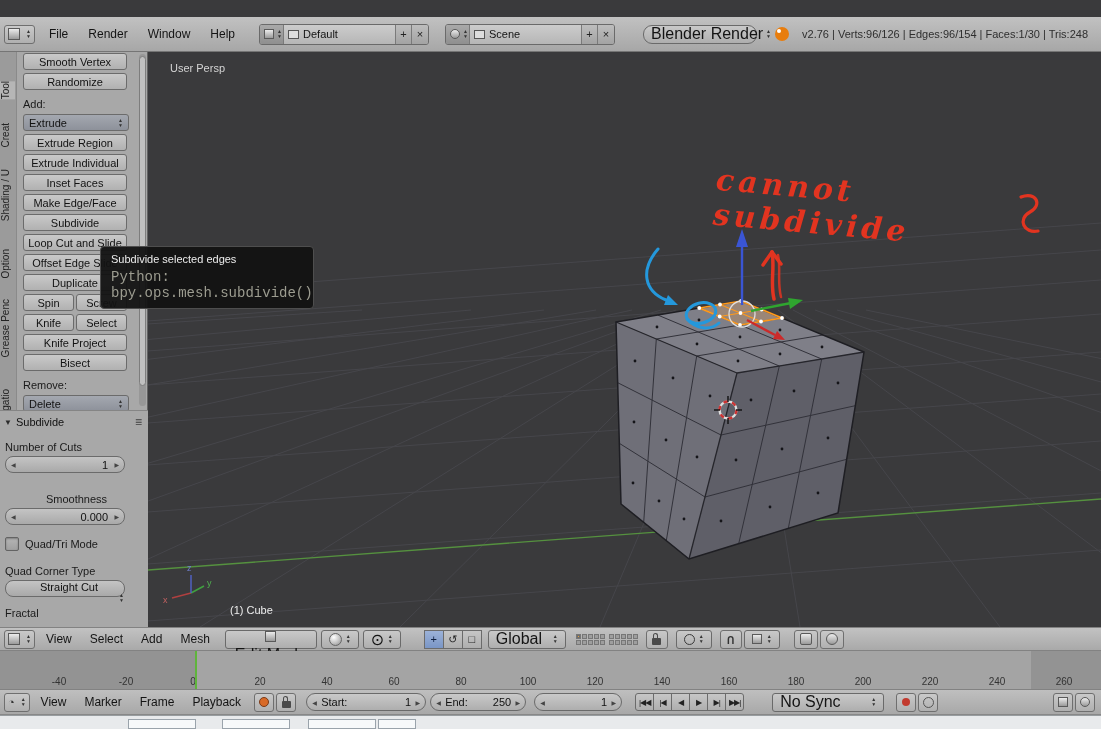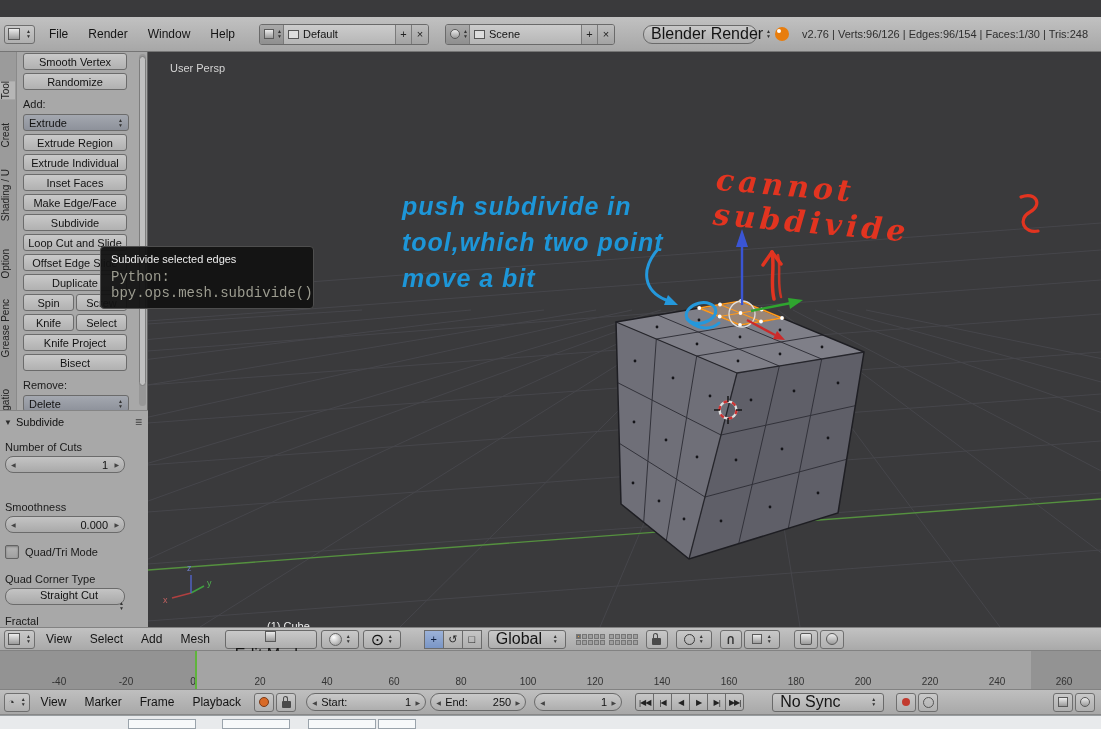--- a/index.html
+++ b/index.html
@@ -319,26 +319,21 @@
     <g stroke="#e23420" fill="none" stroke-linecap="round">
       <path d="M 774,299 C 770,283 775,267 772,252" stroke-width="3.5"></path>
       <path d="M 772,252 L 763,265" stroke-width="3.5"></path>
       <path d="M 772,252 L 781,264" stroke-width="3.5"></path>
       <path d="M 781,297 C 777,281 781,268 778,255" stroke-width="2.5" opacity="0.85"></path>
       <path d="M 1021,197 C 1036,191 1043,205 1030,212 C 1017,219 1024,234 1038,231" stroke-width="3.2"></path>
     </g>
   </svg>
 
   <div class="overlay vp-label" style="left:170px;top:62px;">User Persp</div>
-  <div class="overlay vp-label" style="left:230px;top:620px;color:#ececec;margin-left:37px;">(1) Cube</div>
-  <div class="overlay anno-blue" style="left:402px;top:188px;">
-    <div>push subdivide in</div>
-    <div>tool,which two point</div>
-    <div>move a bit</div>
-  </div>
+  <div class="overlay vp-label" style="left:230px;top:604px;color:#ececec;">(1) Cube</div>
   <div class="overlay anno-red" style="left:714px;top:176px;width:330px;">cannot subdivide</div>
 
   <div class="toolshelf">
     <div class="tabstrip">
       <div class="vtab active" style="top:30px;">Tool</div>
       <div class="vtab" style="top:72px;">Creat</div>
       <div class="vtab" style="top:118px;">Shading / U</div>
       <div class="vtab" style="top:198px;">Option</div>
       <div class="vtab" style="top:248px;">Grease Penc</div>
       <div class="vtab" style="top:338px;">Navigatio</div>
@@ -382,21 +377,21 @@
     <div class="op-panel">
       <div class="op-head">
         <span class="tri">▼</span>
         <span>Subdivide</span>
         <span class="hamb">≡</span>
       </div>
       <div class="flabel">Number of Cuts</div>
       <div class="field num">
           <span>1</span>
         </div>
-      <div class="flabel" style="margin-top:28px;">Smoothness</div>
+      <div class="flabel" style="margin-top:20px;text-align:center;">Smoothness</div>
       <div class="field num">
           <span>0.000</span>
         </div>
       <div class="cbrow">
         <span class="cb"></span>
         <span>Quad/Tri Mode</span>
       </div>
       <div class="flabel" style="margin-top:14px;">Quad Corner Type</div>
       <div class="field drop">
         <span>Straight Cut</span>

